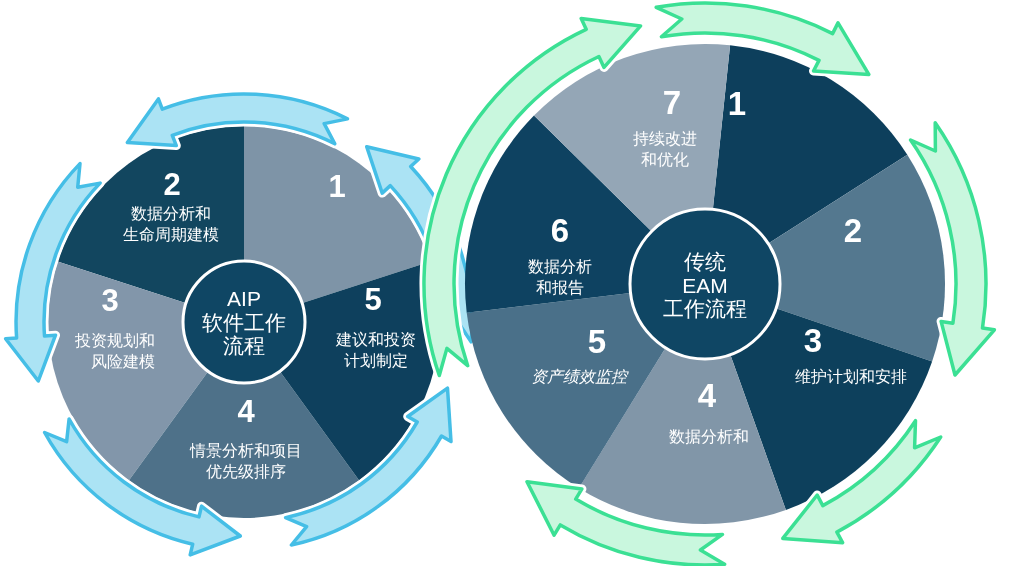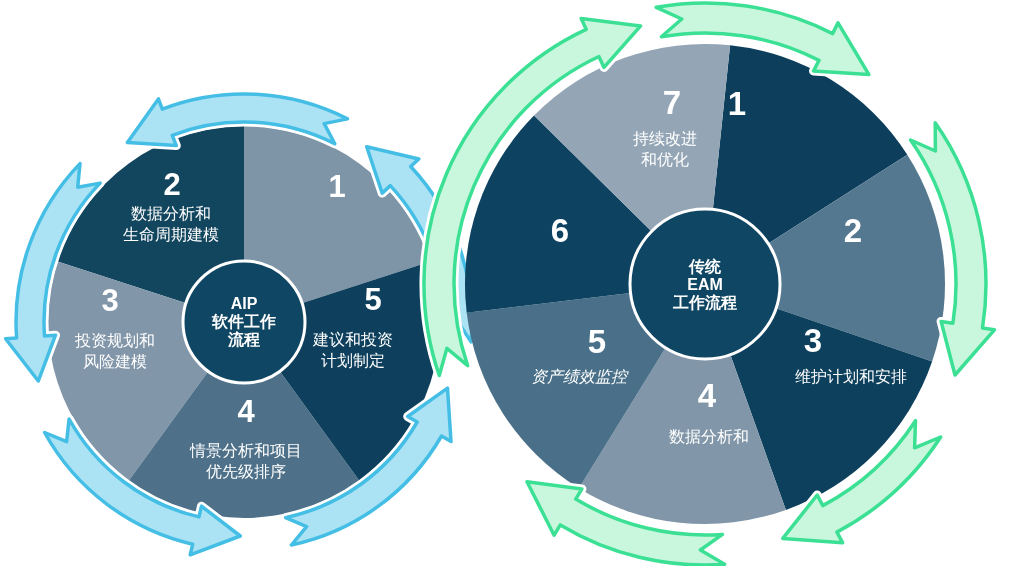--- a/index.html
+++ b/index.html
@@ -6,21 +6,21 @@
   #stage{position:relative;width:1024px;height:566px;background:#ffffff;overflow:hidden;
          font-family:"Liberation Sans", sans-serif;}
   #wheel-svg{position:absolute;left:0;top:0;}
   #labels{position:absolute;left:0;top:0;width:1024px;height:566px;pointer-events:none;}
   .lbl{position:absolute;transform:translate(-50%,-50%);color:#ffffff;text-align:center;
        white-space:pre-line;line-height:1.32;}
   .seg-num{font-weight:800;}
   .seg-num.left{font-size:31px;}
   .seg-num.right{font-size:33px;}
   .seg-text{font-size:16px;font-weight:500;}
-  .center-text{font-size:16px;font-weight:700;line-height:1.12;}
+  .center-text{font-size:21px;font-weight:400;line-height:1.12;}
 </style>
 </head>
 <body>
 
 <div id="stage">
   <svg id="wheel-svg" width="1024" height="566" viewBox="0 0 1024 566">
       <path d="M244,322 L244.0,126.0 A196,196 0 0 1 430.4,261.4 Z" fill="#7E94A7"></path>
       <path d="M244,322 L57.6,261.4 A196,196 0 0 1 244.0,126.0 Z" fill="#12465F"></path>
       <path d="M244,322 L128.8,480.6 A196,196 0 0 1 57.6,261.4 Z" fill="#8296AA"></path>
       <path d="M244,322 L359.2,480.6 A196,196 0 0 1 128.8,480.6 Z" fill="#4E7189"></path>
@@ -54,40 +54,42 @@
       <path d="M940.7,437.0 A281,281 0 0 1 836.9,532.1 L842.6,542.7 L782.8,538.4 L817.2,495.0 L822.8,505.6 A251,251 0 0 0 915.5,420.7 L914.6,447.8 Z" stroke-width="3.5" stroke-linejoin="round" fill="#C9F7DE" stroke="#3BE094"></path>
       <path d="M724.6,564.3 A281,281 0 0 1 560.3,524.9 L554.1,535.2 L527.0,481.7 L581.9,488.9 L575.7,499.1 A251,251 0 0 0 722.5,534.4 L700.4,550.0 Z" stroke-width="3.5" stroke-linejoin="round" fill="#C9F7DE" stroke="#3BE094"></path>
       <path d="M439.3,375.5 A281,281 0 0 1 586.2,29.3 L581.2,18.5 L640.6,25.9 L604.0,67.4 L598.9,56.5 A251,251 0 0 0 467.7,365.7 L446.9,348.4 Z" stroke-width="3.5" stroke-linejoin="round" fill="#C9F7DE" stroke="#3BE094"></path>
     </svg>
   <div id="labels">
       <div class="lbl seg-num left" style="left: 337px; top: 187px;">1</div>
       <div class="lbl seg-num left" style="left: 172px; top: 185px;">2</div>
       <div class="lbl seg-text" style="left: 171px; top: 224px;">数据分析和
 生命周期建模</div>
       <div class="lbl seg-num left" style="left: 110px; top: 301px;">3</div>
-      <div class="lbl seg-text" style="left: 115px; top: 351px;">投资规划和
+      <div class="lbl seg-text" style="left: 115px; top: 351px; text-align: right;">投资规划和
 风险建模</div>
       <div class="lbl seg-num left" style="left: 246px; top: 412px;">4</div>
       <div class="lbl seg-text" style="left: 246px; top: 461px;">情景分析和项目
 优先级排序</div>
       <div class="lbl seg-num left" style="left: 373px; top: 300px;">5</div>
-      <div class="lbl seg-text" style="left: 353px; top: 350px;">建议和投资
+      <div class="lbl seg-text" style="left: 376px; top: 350px;">建议和投资
 计划制定</div>
       <div class="lbl center-text" style="left: 244px; top: 322px;">AIP
 软件工作
 流程</div>
       <div class="lbl seg-num right" style="left: 737px; top: 104px;">1</div>
       <div class="lbl seg-num right" style="left: 853px; top: 231px;">2</div>
       <div class="lbl seg-num right" style="left: 813px; top: 341px;">3</div>
       <div class="lbl seg-text" style="left: 851px; top: 377px;">维护计划和安排</div>
       <div class="lbl seg-num right" style="left: 707px; top: 396px;">4</div>
       <div class="lbl seg-text" style="left: 709px; top: 437px;">数据分析和</div>
       <div class="lbl seg-num right" style="left: 597px; top: 342px;">5</div>
       <div class="lbl seg-text" style="left: 579px; top: 377px; font-style: italic;">资产绩效监控</div>
       <div class="lbl seg-num right" style="left: 560px; top: 231px;">6</div>
+      <div class="lbl seg-text" style="left: 560px; top: 277px;">数据分析
+和报告</div>
       <div class="lbl seg-num right" style="left: 672px; top: 103px;">7</div>
       <div class="lbl seg-text" style="left: 665px; top: 149px;">持续改进
 和优化</div>
       <div class="lbl center-text" style="left: 705px; top: 285px;">传统
 EAM
 工作流程</div>
     </div>
 </div>
 
 </body></html>

